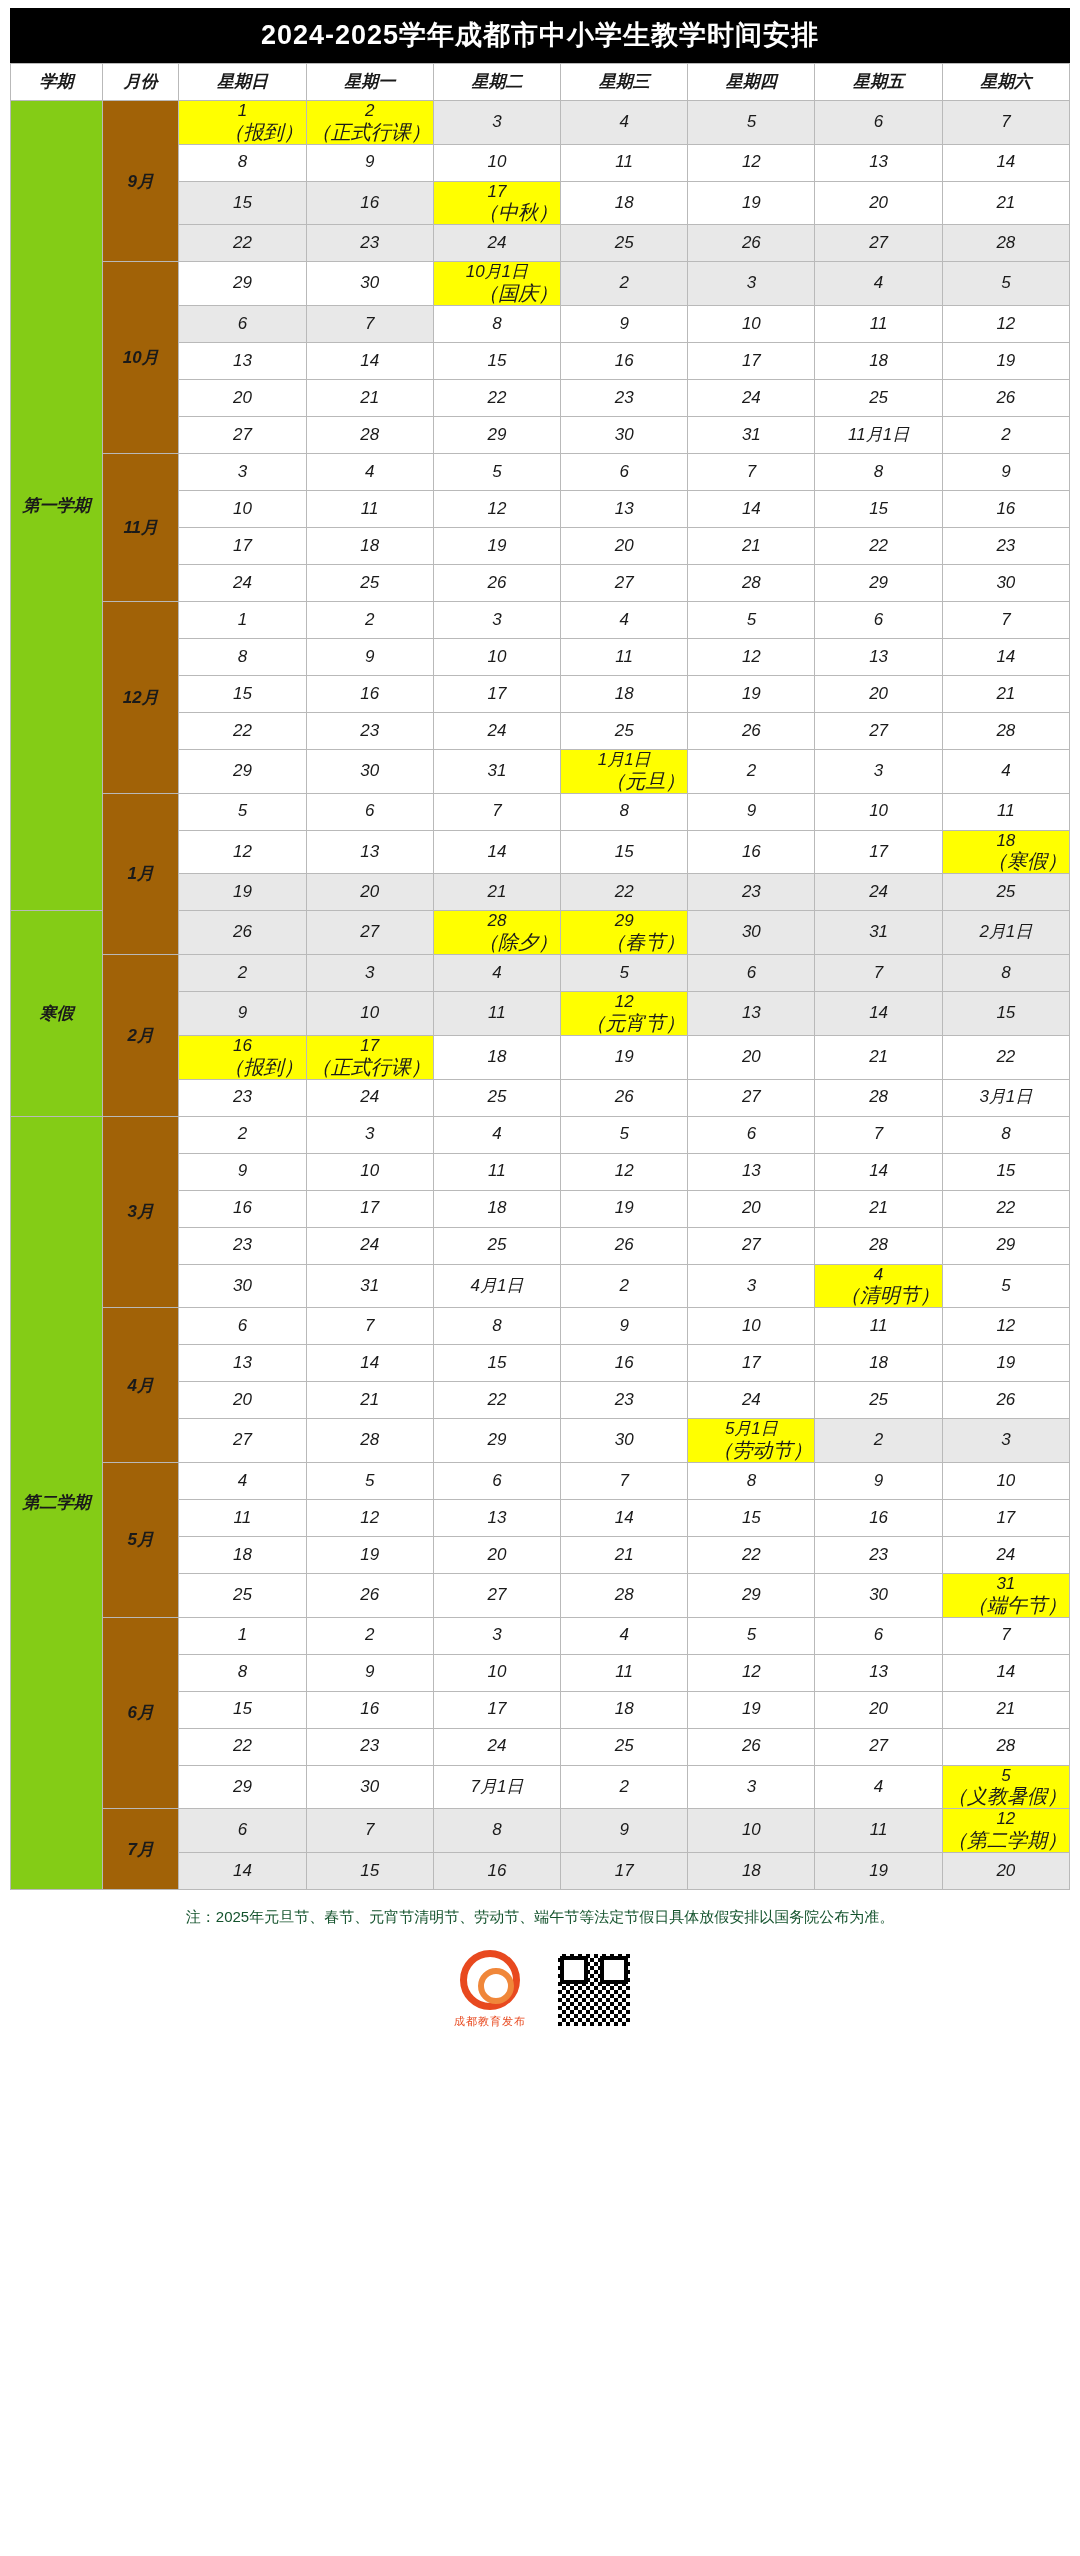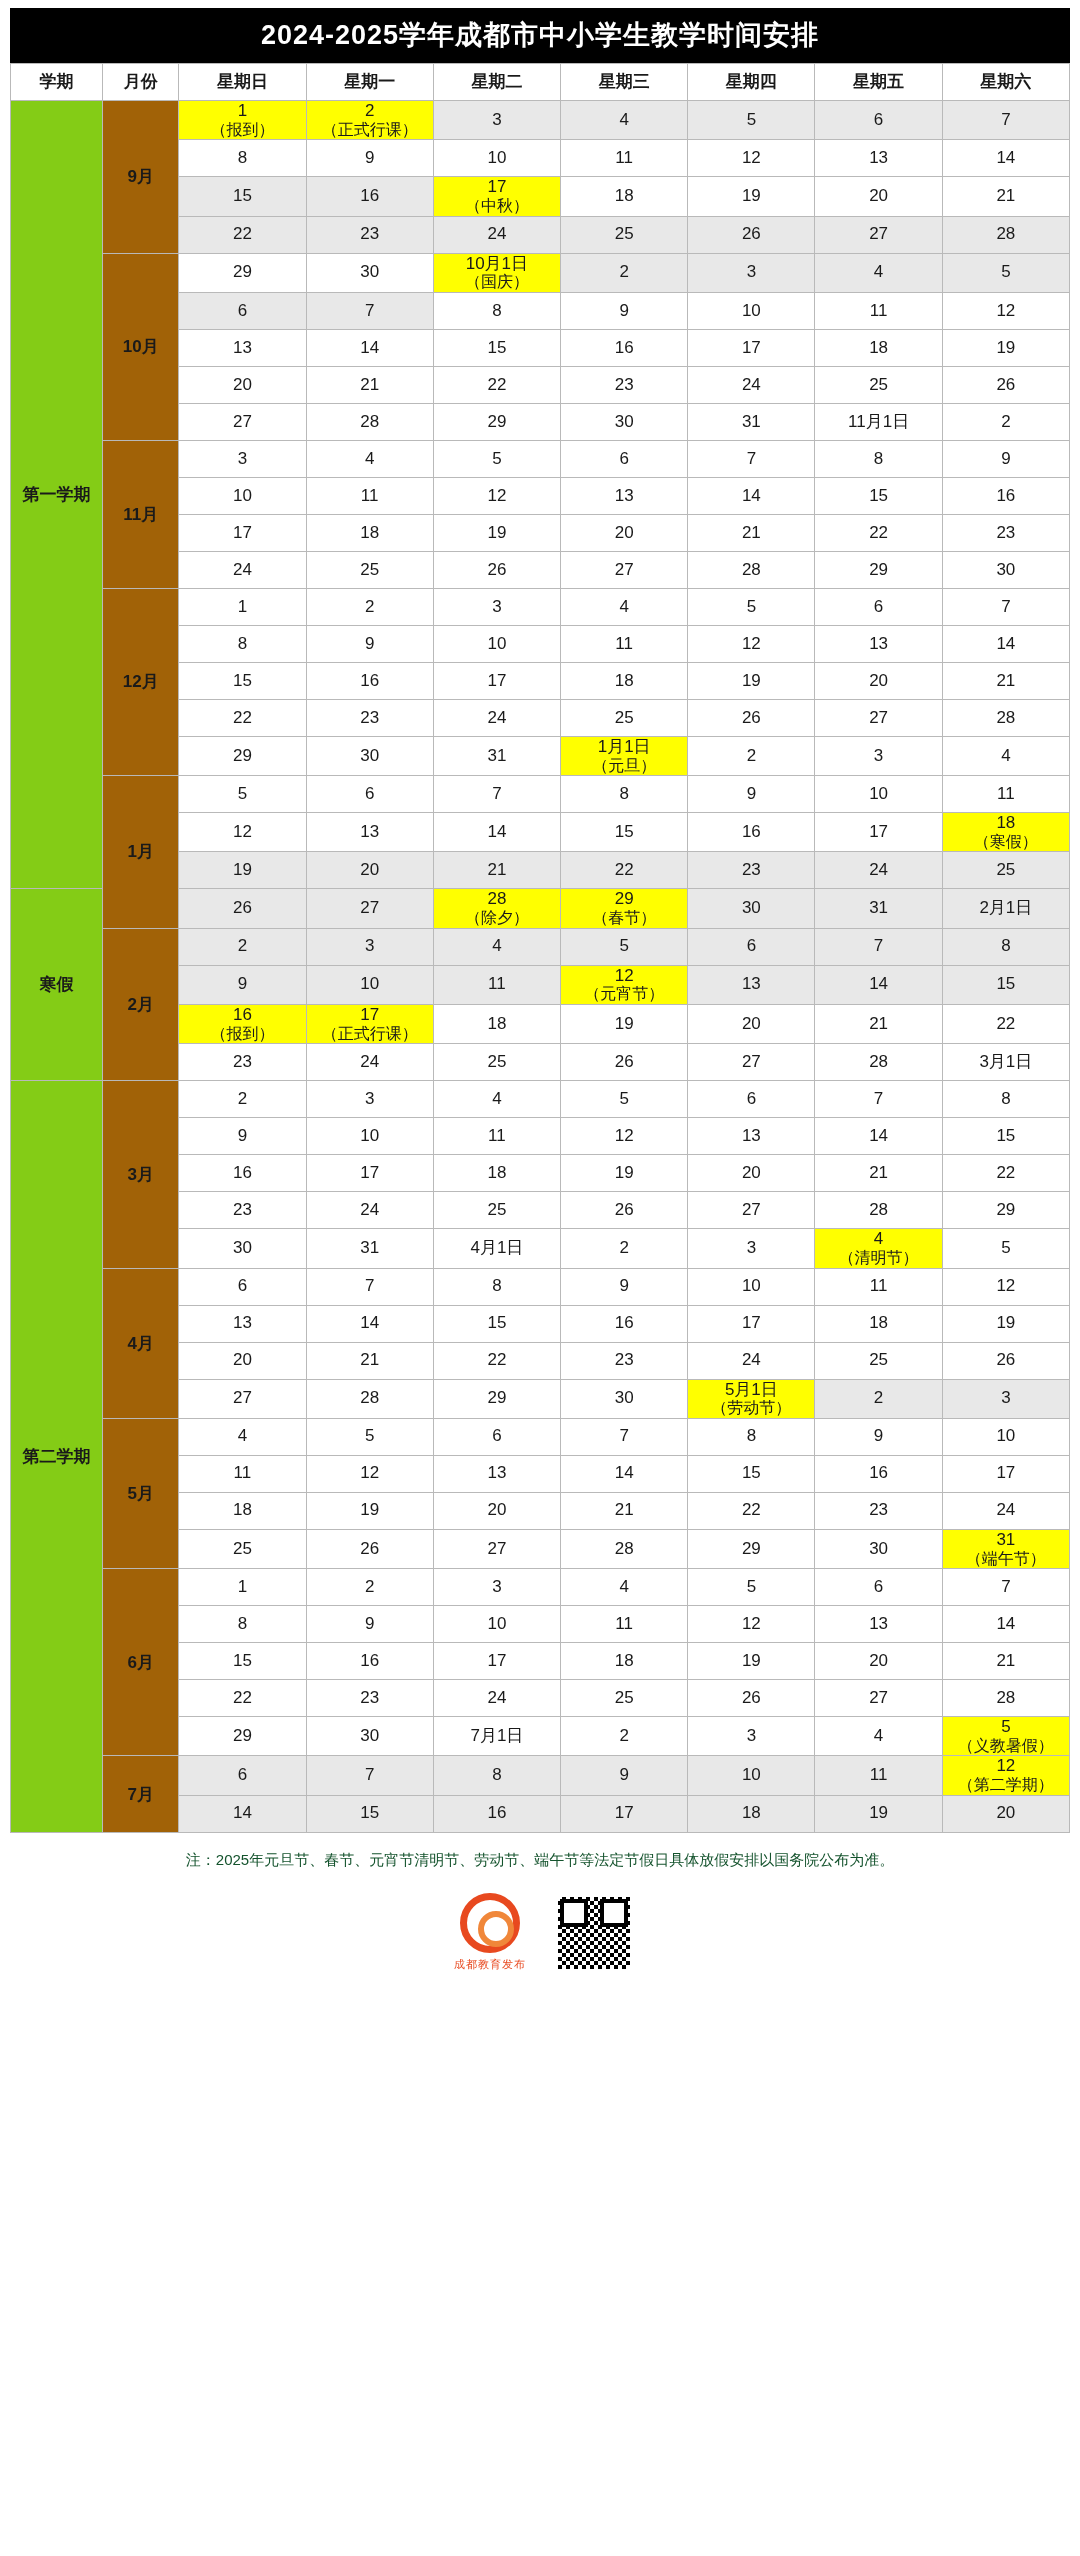--- a/index.html
+++ b/index.html
@@ -22,20 +22,21 @@
     font-size: 27px;
     font-weight: bold;
     letter-spacing: 1px;
     padding: 9px 0 10px 0;
     margin: 0 0 0 0;
   }
   table.cal {
     border-collapse: collapse;
     width: 1060px;
     table-layout: fixed;
+    font-style: italic;
   }
   table.cal td, table.cal th {
     border: 1px solid #b9b9b9;
     text-align: center;
     vertical-align: middle;
     font-size: 17px;
     color: #1a1a1a;
     height: 37px;
     padding: 1px 2px;
     line-height: 1.12;
@@ -58,22 +59,23 @@
   td.month {
     background: #a16207;
     font-weight: bold;
     font-size: 18px;
   }
   td.gray { background: #e8e8e8; }
   td.yellow { background: #ffff00; }
   td.plain { background: #ffffff; }
   .sub {
     display: block;
-    font-size: 16px;
+    font-size: 20px;
     line-height: 1.1;
+    text-align: right;
   }
   .top {
     display: block;
     font-size: 17px;
     line-height: 1.1;
   }
   .note {
     text-align: center;
     font-size: 15px;
     color: #14532d;

